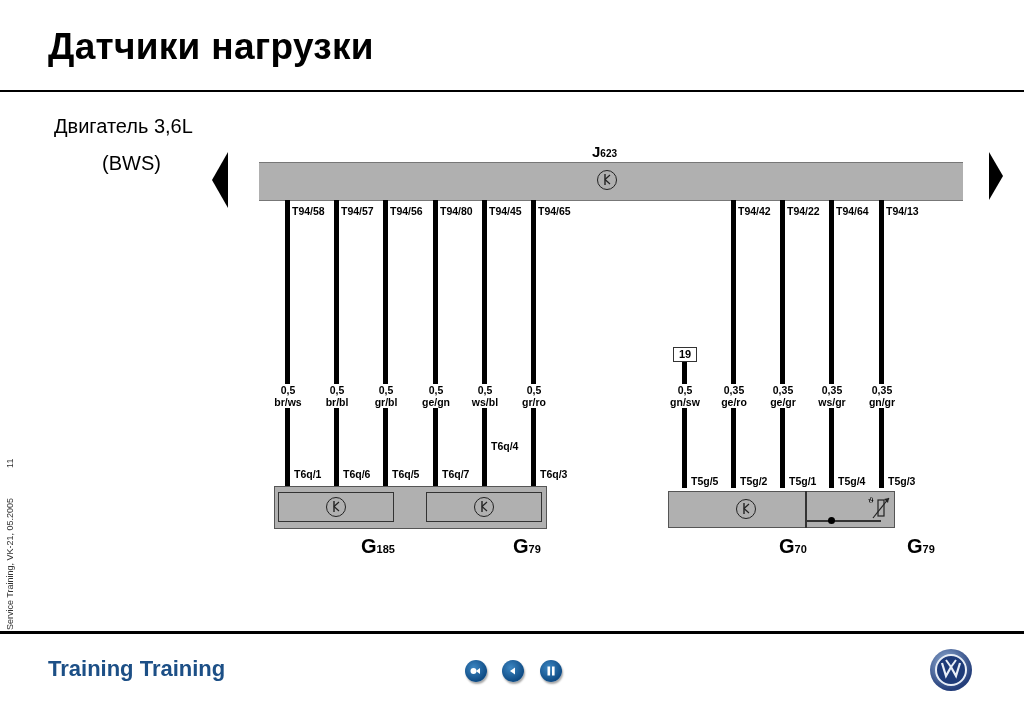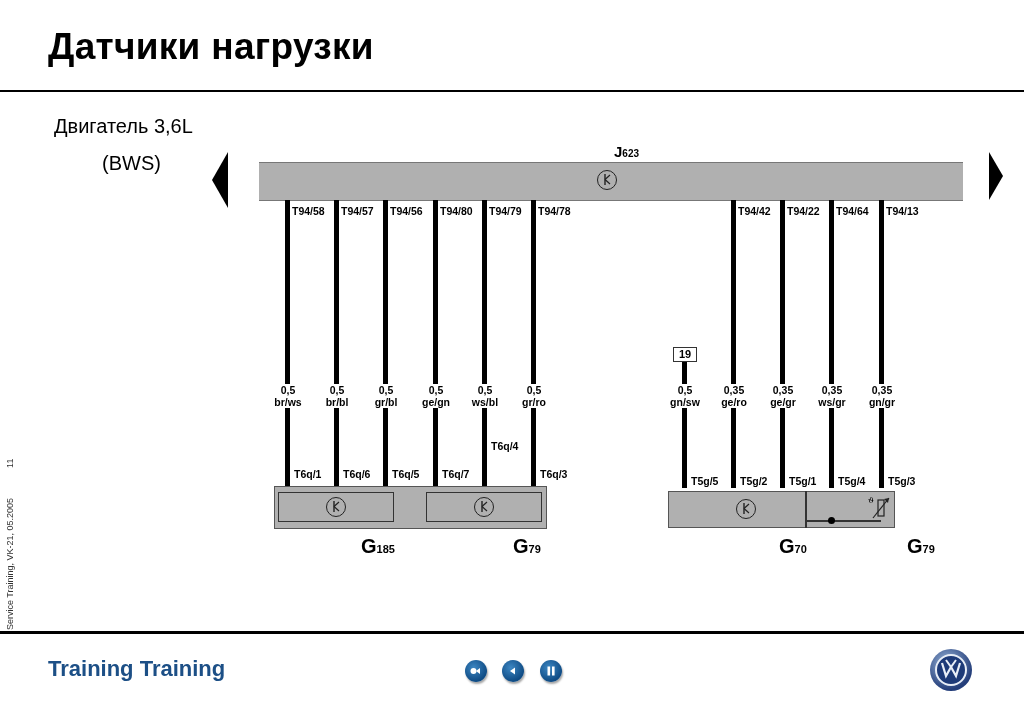--- a/index.html
+++ b/index.html
@@ -34,38 +34,38 @@
 <div class="abs rule" style="top:90px;"></div>
 
 <div class="abs sub" style="left:54px;top:115px;">Двигатель 3,6L</div>
 <div class="abs sub" style="left:102px;top:152px;">(BWS)</div>
 
 <div class="abs vert"><span>Service Training, VK-21, 05.2005</span>&nbsp;&nbsp;&nbsp;&nbsp;&nbsp;&nbsp;&nbsp;&nbsp;&nbsp;&nbsp;&nbsp;&nbsp;<span>11</span></div>
 
 <div class="abs arrowL"></div>
 <div class="abs arrowR"></div>
 
-<div class="abs ecu-label" style="left:614px;"><span>J</span><span class="sub-num">623</span></div>
+<div class="abs ecu-label" style="left:592px;"><span>J</span><span class="sub-num">623</span></div>
 <div class="abs ecu"></div>
 <div class="abs sym" style="left:597px;top:170px;">
   <svg width="17" height="17" viewBox="0 0 17 17">
       <line x1="7" y1="3" x2="7" y2="14" stroke="#222" stroke-width="1.4"></line>
       <line x1="7" y1="8.5" x2="12" y2="4" stroke="#222" stroke-width="1.2"></line>
       <line x1="7" y1="8.5" x2="12" y2="13" stroke="#222" stroke-width="1.2"></line>
     </svg>
 </div>
 
 <div id="wires"></div>
 
 <div class="abs pin-lbl" style="left:292px;top:205px;">T94/58</div>
 <div class="abs pin-lbl" style="left:341px;top:205px;">T94/57</div>
 <div class="abs pin-lbl" style="left:390px;top:205px;">T94/56</div>
 <div class="abs pin-lbl" style="left:440px;top:205px;">T94/80</div>
-<div class="abs pin-lbl" style="left:489px;top:205px;">T94/79</div>
-<div class="abs pin-lbl" style="left:538px;top:205px;">T94/78</div>
+<div class="abs pin-lbl" style="left:489px;top:205px;">T94/45</div>
+<div class="abs pin-lbl" style="left:538px;top:205px;">T94/65</div>
 <div class="abs pin-lbl" style="left:738px;top:205px;">T94/42</div>
 <div class="abs pin-lbl" style="left:787px;top:205px;text-align:center;">T94/22</div>
 <div class="abs pin-lbl" style="left:836px;top:205px;">T94/64</div>
 <div class="abs pin-lbl" style="left:886px;top:205px;">T94/13</div>
 
 <div class="abs wire" style="left:285px;top:200px;height:288px;"></div>
 <div class="abs wire" style="left:334px;top:200px;height:288px;"></div>
 <div class="abs wire" style="left:383px;top:200px;height:288px;"></div>
 <div class="abs wire" style="left:433px;top:200px;height:288px;"></div>
 <div class="abs wire" style="left:482px;top:200px;height:288px;"></div>

